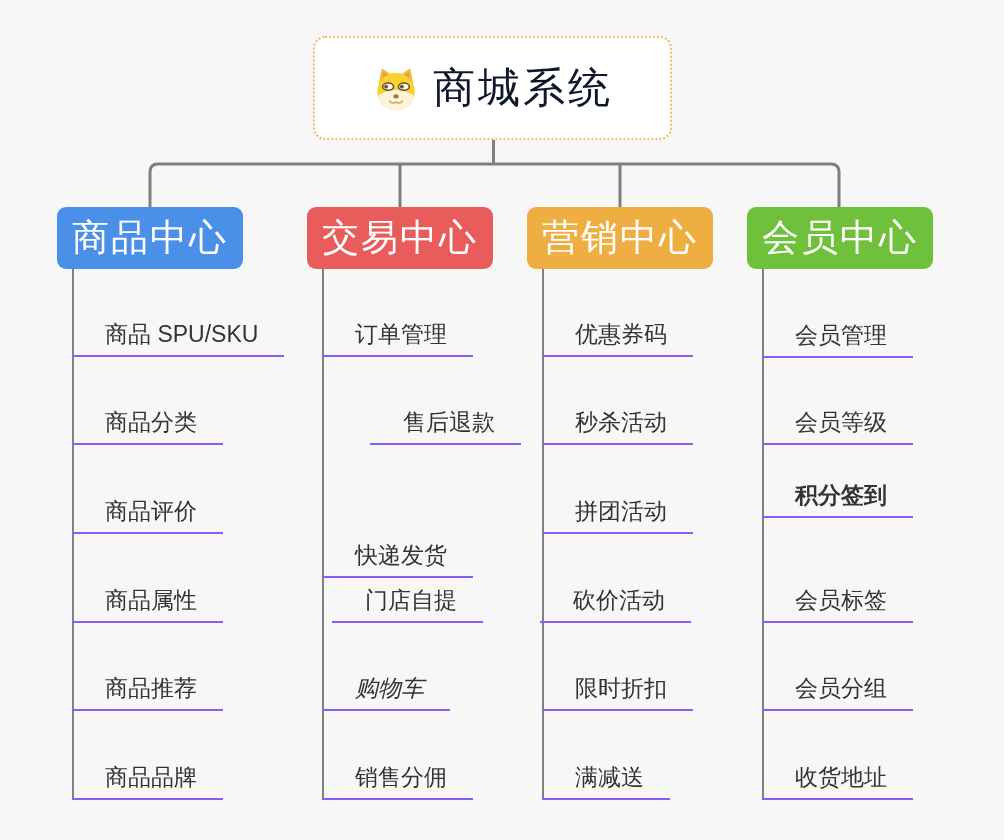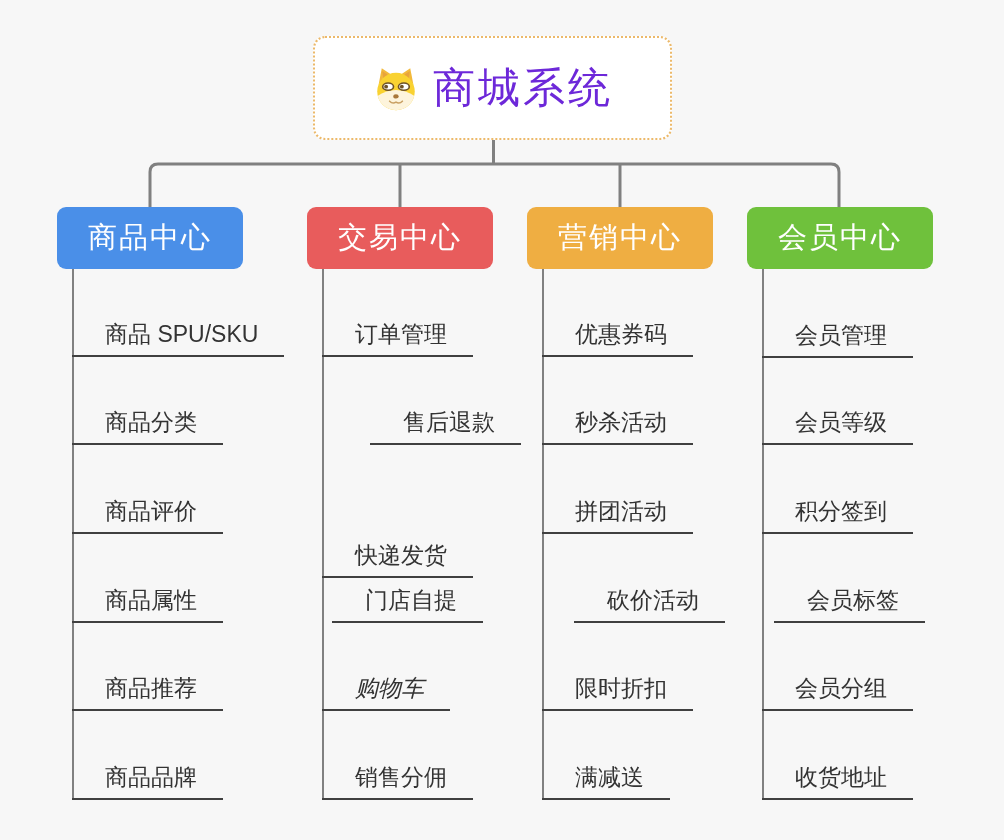--- a/index.html
+++ b/index.html
@@ -24,21 +24,21 @@
     border-radius: 12px;
     display: flex;
     align-items: center;
     justify-content: center;
     gap: 13px;
     cursor: pointer;
   }
   .root-title {
     font-size: 42px;
     letter-spacing: 3px;
-    color: #6d28d9;
+    color: #0f172a;
     white-space: nowrap;
   }
 
   
   .connectors {
     position: absolute;
     left: 0; top: 0;
     width: 1004px; height: 840px;
     pointer-events: none;
   }
@@ -48,42 +48,42 @@
     position: absolute;
     top: 207px;
     width: 186px; height: 62px;
     border-radius: 9px;
     display: flex;
     align-items: center;
     justify-content: center;
     cursor: pointer;
   }
   .branch-label {
-    font-size: 29px;
+    font-size: 37px;
     letter-spacing: 2px;
     color: #ffffff;
     white-space: nowrap;
   }
 
   
   .branch-spine {
     position: absolute;
     top: 269px;
     width: 2px;
     height: 531px;
     background: #818181;
   }
 
   
   .item-node {
     position: absolute;
     height: 38px;
     line-height: 30px;
     padding: 0 26px 12px 33px;
-    border-bottom: 2px solid #404040;
+    border-bottom: 2px solid #8b5cf6;
     font-size: 23px;
     color: #333333;
     white-space: nowrap;
     cursor: pointer;
   }
 </style>
 </head>
 <body>
 
 <div id="canvas">
@@ -145,28 +145,28 @@
       <div class="item-node" style="left: 312px; top: 585px; margin-left: 20px;">门店自提</div>
       <div class="item-node" style="left: 322px; top: 673px; font-style: italic;">购物车</div>
       <div class="item-node" style="left: 322px; top: 762px;">销售分佣</div>
       <div class="branch-node" style="left: 527px; background: rgb(239, 174, 66); justify-content: center;">
         <span class="branch-label">营销中心</span>
       </div>
       <div class="branch-spine" style="left: 542px;"></div>
       <div class="item-node" style="left: 542px; top: 319px;">优惠券码</div>
       <div class="item-node" style="left: 542px; top: 407px;">秒杀活动</div>
       <div class="item-node" style="left: 542px; top: 496px;">拼团活动</div>
-      <div class="item-node" style="left: 574px; top: 585px;">砍价活动</div>
+      <div class="item-node" style="left: 540px; top: 585px;">砍价活动</div>
       <div class="item-node" style="left: 542px; top: 673px;">限时折扣</div>
       <div class="item-node" style="left: 542px; top: 762px;">满减送</div>
       <div class="branch-node" style="left: 747px; background: rgb(111, 193, 60);">
         <span class="branch-label">会员中心</span>
       </div>
       <div class="branch-spine" style="left: 762px;"></div>
       <div class="item-node" style="left: 762px; top: 320px;">会员管理</div>
       <div class="item-node" style="left: 762px; top: 407px;">会员等级</div>
-      <div class="item-node" style="left: 762px; top: 496px;">积分签到</div>
-      <div class="item-node" style="left: 762px; top: 585px; margin-left: 12px;">会员标签</div>
+      <div class="item-node" style="left: 762px; top: 480px; font-weight: bold;">积分签到</div>
+      <div class="item-node" style="left: 762px; top: 585px;">会员标签</div>
       <div class="item-node" style="left: 762px; top: 673px;">会员分组</div>
       <div class="item-node" style="left: 762px; top: 762px;">收货地址</div>
     </div>
 
 </div>
 
 </body></html>

